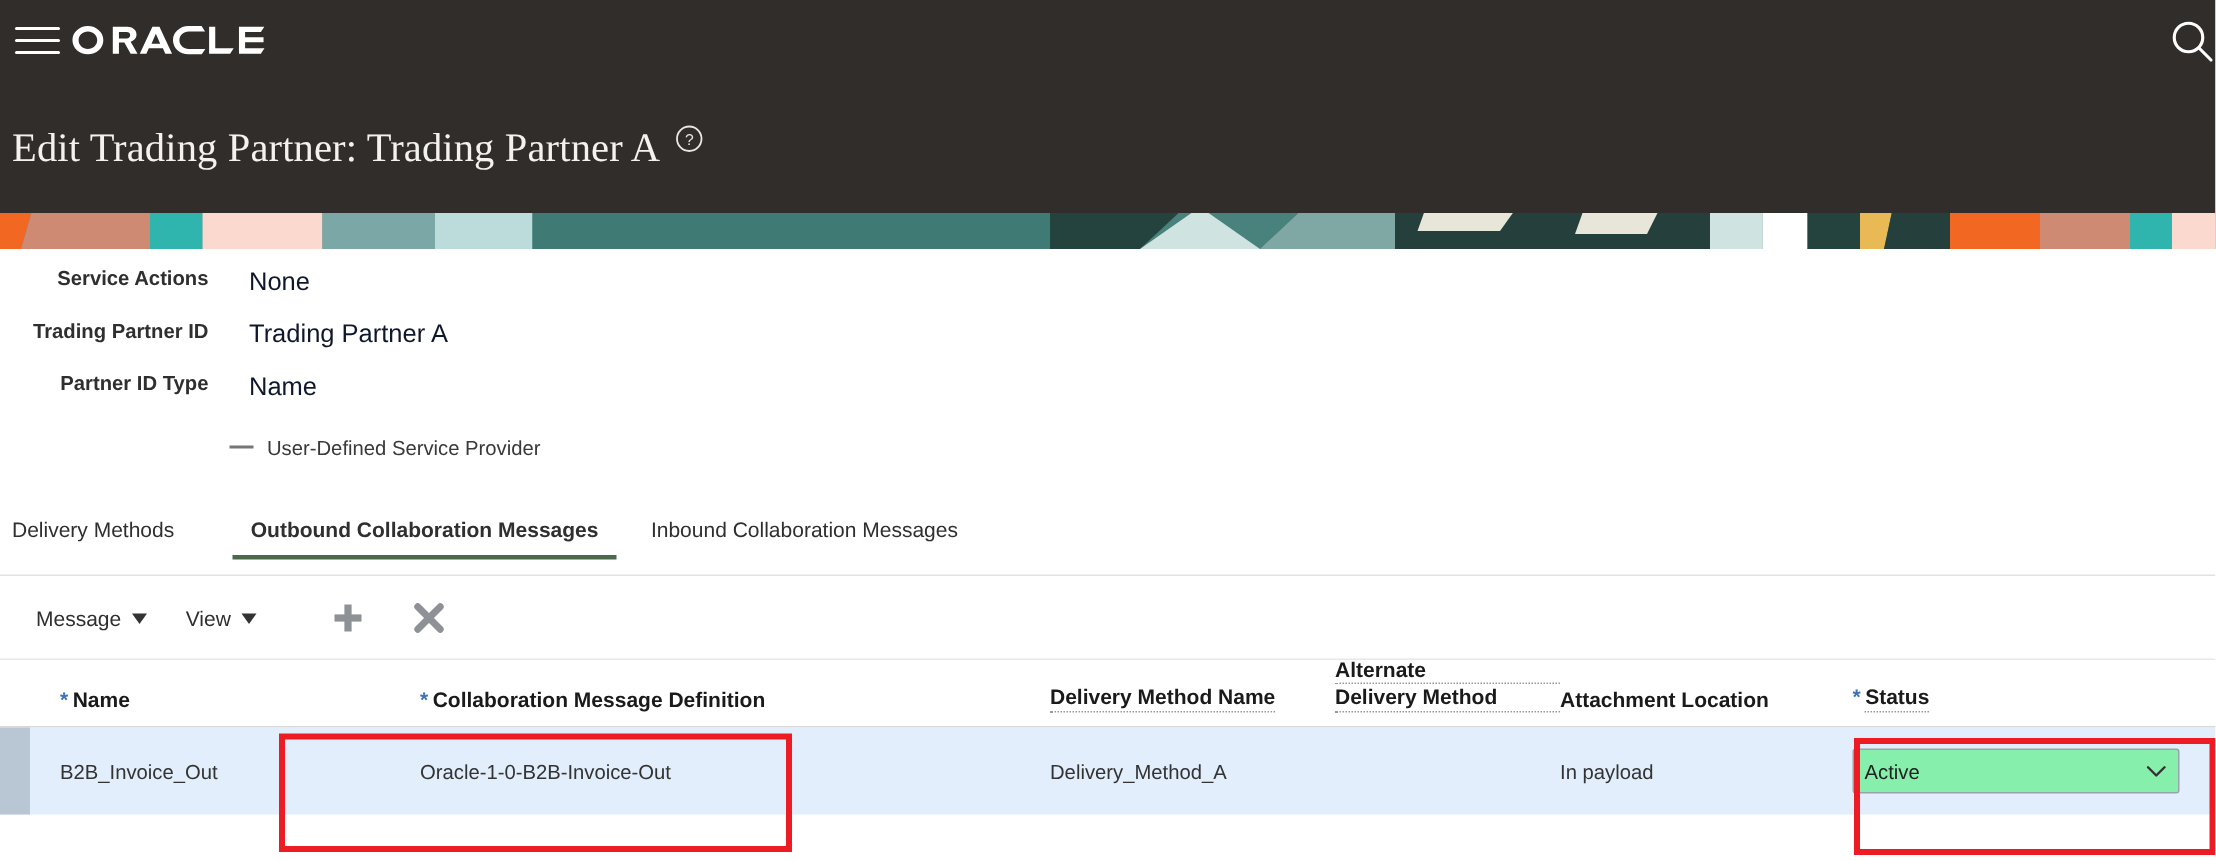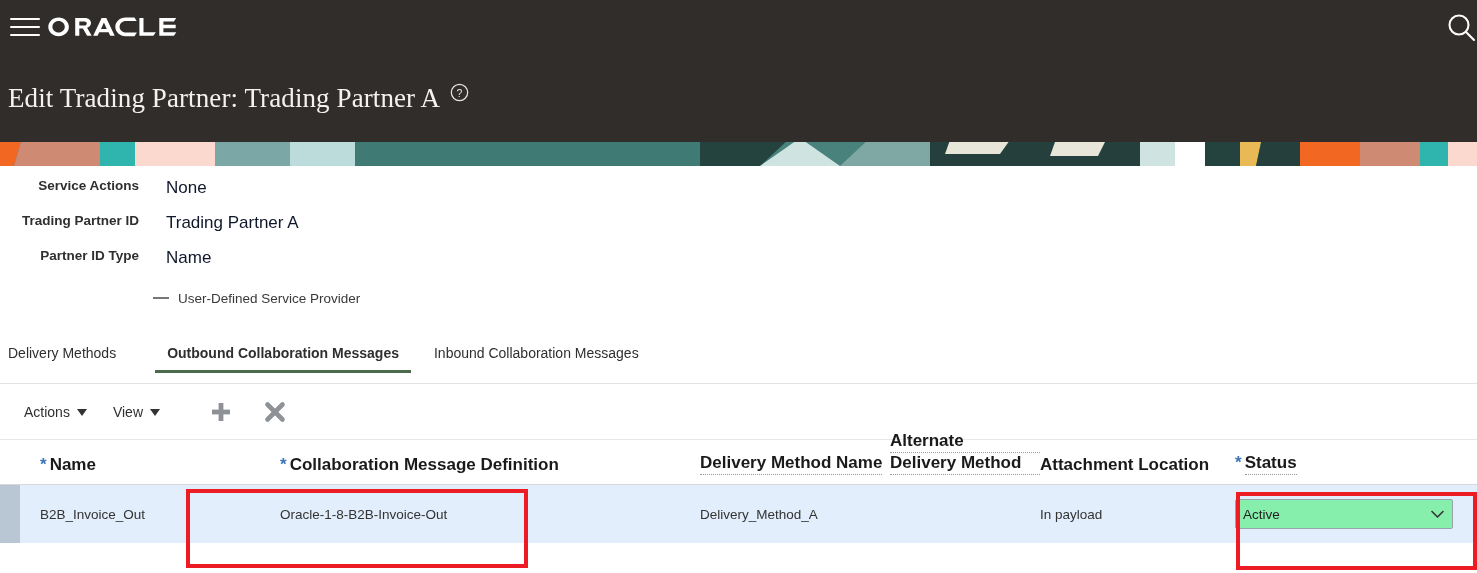--- a/index.html
+++ b/index.html
@@ -113,21 +113,21 @@
   .tb-icon { cursor: pointer; margin-right: 16px; display: flex; align-items: center; }
 
   
   .grid { width: 1477px; }
   .grid-head {
     display: flex; align-items: flex-end;
     height: 46px; border-bottom: 1px solid #d8d8d8; border-top: 1px solid #e8e8e8;
     padding-left: 20px;
   }
   .gh {
-    font-size: 17px; font-weight: bold; color: #1a1a1a;
+    font-size: 14px; font-weight: bold; color: #1a1a1a;
     padding-bottom: 9px; position: relative; line-height: 1.18;
   }
   .gh .req { color: #3e72b8; font-weight: bold; margin-right: 3px; }
   .gh.dotted > .u { border-bottom: 1px dotted #999; padding-bottom: 1px; display: inline-block; }
 
   .grid-row {
     display: flex; align-items: center;
     height: 58px; background: #e2eefb; padding-left: 0;
     position: relative;
   }
@@ -257,21 +257,21 @@
   <div class="tabs">
     <div class="tab">Delivery Methods</div>
     <div class="tab active">Outbound Collaboration Messages</div>
     <div class="tab">Inbound Collaboration Messages</div>
   </div>
 
   <div class="panel">
 
     <div class="toolbar">
       <div class="tb-menu">
-        <span>Actions</span>
+        <span>Message</span>
         <span class="caret"></span>
       </div>
       <div class="tb-menu">
         <span>View</span>
         <span class="caret"></span>
       </div>
       <div class="tb-icon" style="margin-left:24px;">
         <svg width="22" height="22" viewBox="0 0 22 22" aria-hidden="true">
           <rect x="8.6" y="2" width="4.8" height="18" fill="#8e9296"></rect>
           <rect x="2" y="8.6" width="18" height="4.8" fill="#8e9296"></rect>
@@ -307,21 +307,21 @@
           <span>Attachment Location</span>
         </div>
         <div class="gh c-status dotted">
           <span class="req">*</span><span class="u">Status</span>
         </div>
       </div>
 
       <div class="grid-row">
         <div class="row-selector"></div>
         <div class="gc c-name">B2B_Invoice_Out</div>
-        <div class="gc c-def">Oracle-1-8-B2B-Invoice-Out</div>
+        <div class="gc c-def">Oracle-1-0-B2B-Invoice-Out</div>
         <div class="gc c-dmn">Delivery_Method_A</div>
         <div class="gc c-adm"></div>
         <div class="gc c-att">In payload</div>
         <div class="gc c-status">
           <div class="status-select">
             <span>Active</span>
             <svg class="chev" viewBox="0 0 13 9" aria-hidden="true">
               <polyline points="1,1.5 6.5,7 12,1.5" fill="none" stroke="#333" stroke-width="1.6" stroke-linecap="round" stroke-linejoin="round"></polyline>
             </svg>
           </div>

